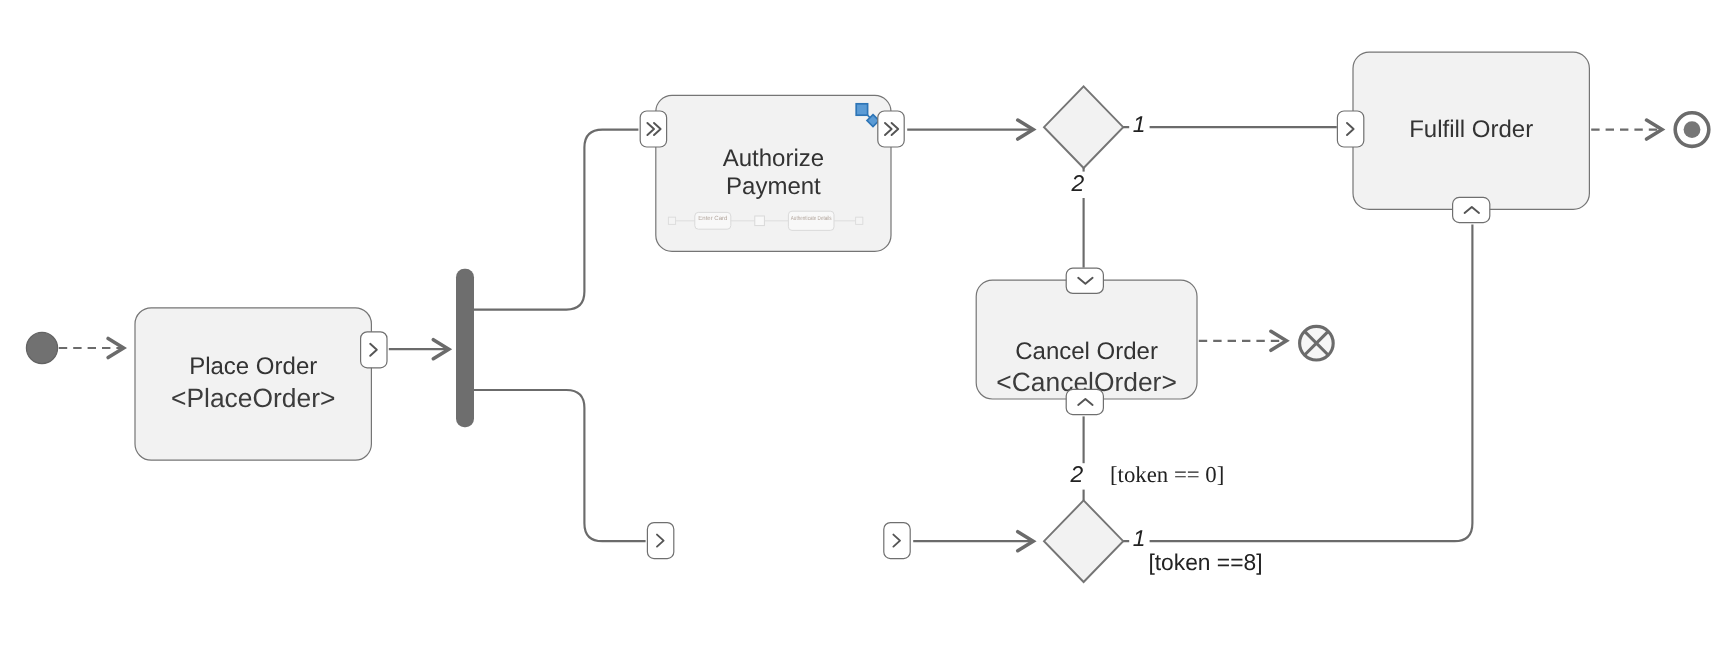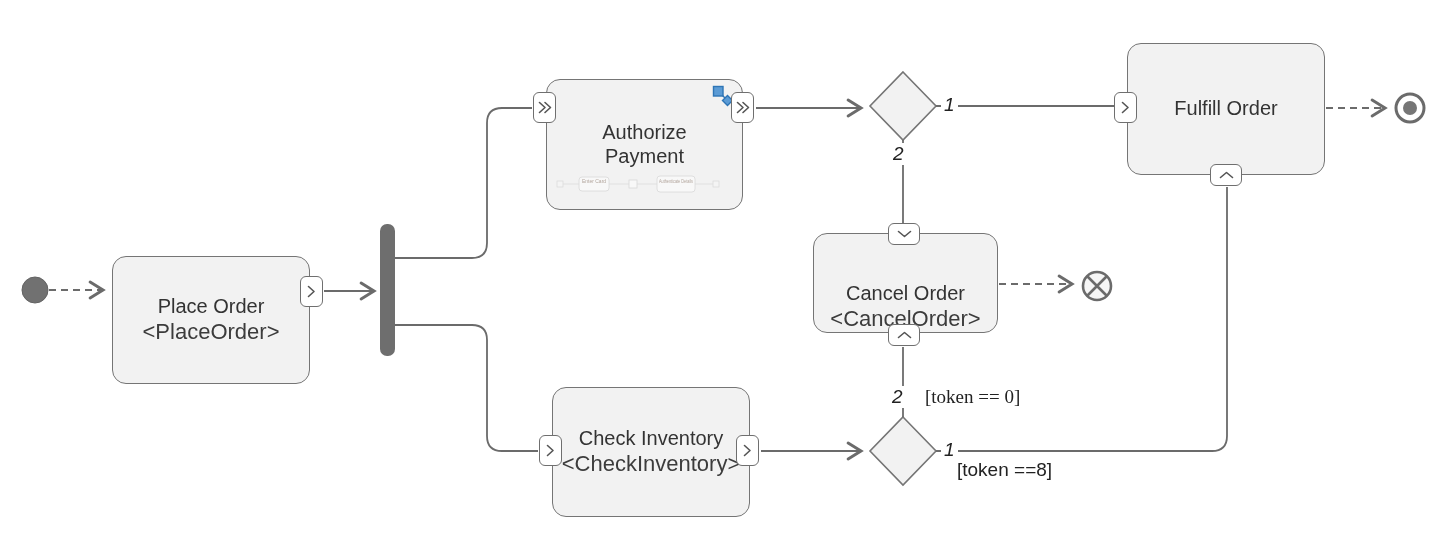--- a/index.html
+++ b/index.html
@@ -106,24 +106,20 @@
     </svg>
     <div class="node-title" style="width:125px;">Authorize Payment</div>
 
     <svg class="subicon" width="25" height="27" viewBox="0 0 25 27">
       <path d="M11,11 L15,15" stroke="#2e75b6" stroke-width="1.4" fill="none"></path>
       <rect x="2.5" y="2.5" width="9.5" height="9.5" fill="#5b9bd5" stroke="#2e75b6" stroke-width="1.4"></rect>
       <polygon points="16.5,11.5 21.5,16.5 16.5,21.5 11.5,16.5" fill="#5b9bd5" stroke="#2e75b6" stroke-width="1.4"></polygon>
     </svg>
   </div>
 
-  <div class="node" style="left:552px;top:387px;width:198px;height:130px;">
-    <div class="node-title">Check Inventory</div>
-    <div class="node-sub">&lt;CheckInventory&gt;</div>
-  </div>
 
   <div class="node" style="left:813px;top:233px;width:185px;height:100px;justify-content:flex-end;">
     <div class="node-title">Cancel Order</div>
     <div class="node-sub">&lt;CancelOrder&gt;</div>
   </div>
 
   <div class="node" style="left:1127px;top:43px;width:198px;height:132px;">
     <div class="node-title">Fulfill Order</div>
   </div>
 

